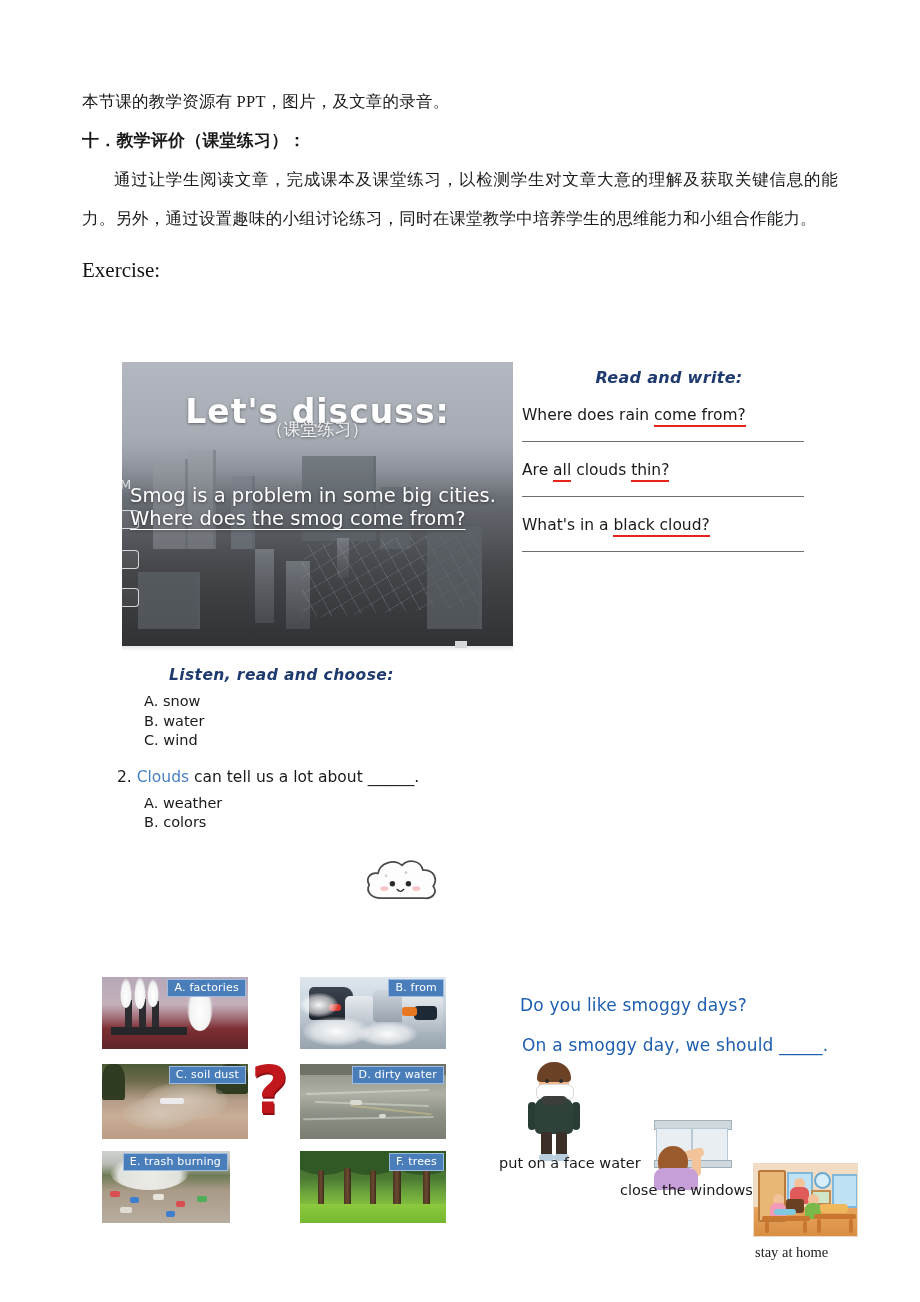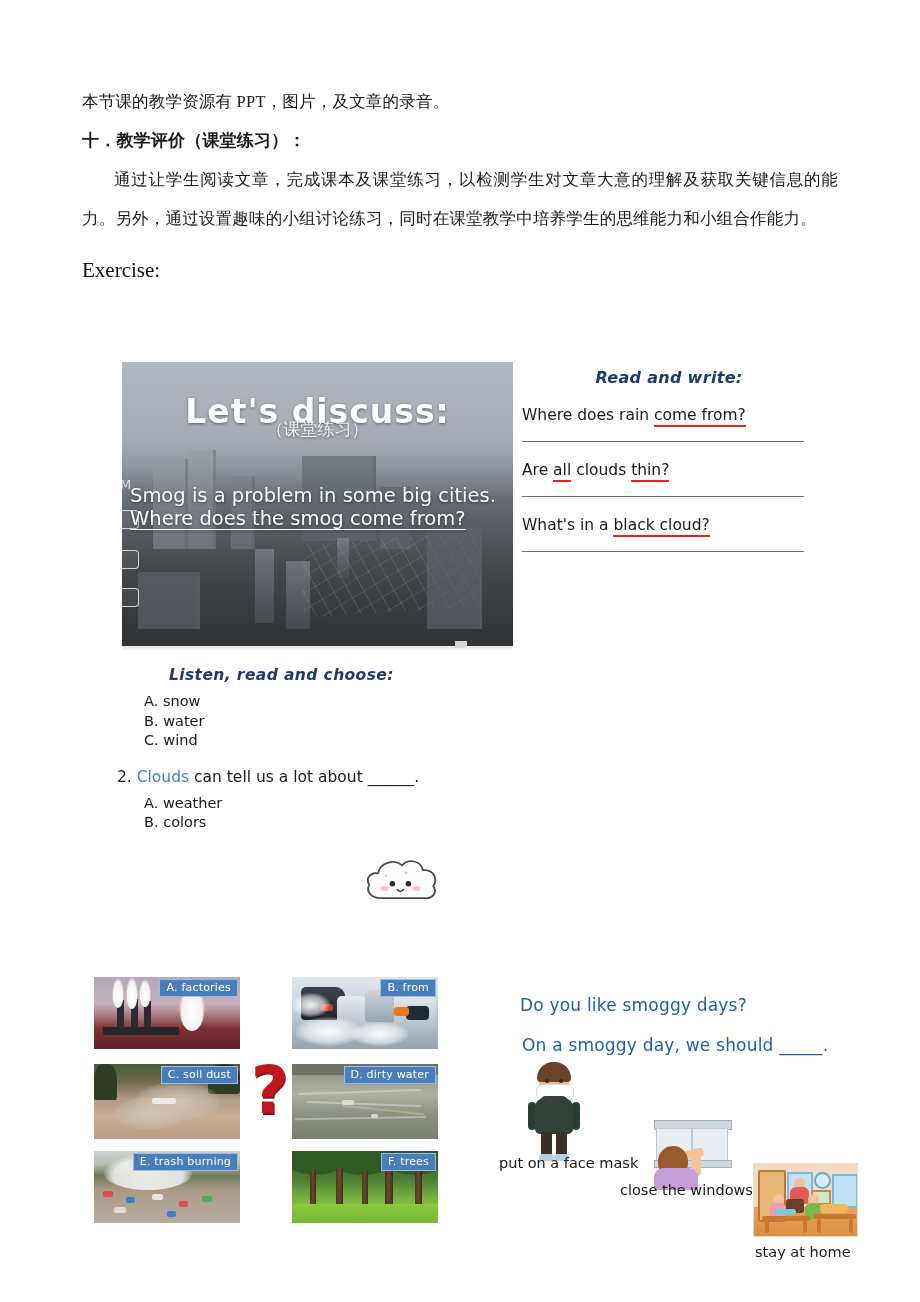--- a/index.html
+++ b/index.html
@@ -107,21 +107,21 @@
     font-size:15.5px;color:#1a1a1a;margin-top:17px;
   }
   .q-row .kw{color:#4a7fc1;}
   .opts{
     font-family:"DejaVu Sans","Liberation Sans",sans-serif;
     font-size:14.5px;color:#1a1a1a;margin:8px 0 0 27px;line-height:19.5px;
   }
   .cloud-wrap{position:absolute;left:362px;top:853px;width:80px;height:52px;}
 
   
-  .grid{position:absolute;left:94px;top:977px;width:344px;height:246px;}
+  .grid{position:absolute;left:102px;top:977px;width:344px;height:246px;}
   .cellwrap{position:absolute;}
   .cell{position:absolute;inset:0;overflow:hidden;}
   .plabel{
     position:absolute;right:2px;top:2px;
     font-family:"DejaVu Sans","Liberation Sans",sans-serif;
     font-size:11px;color:#ffffff;background:#4a7ebb;
     border:1px solid #9dbbe0;padding:1px 6px 2px 6px;white-space:nowrap;
     letter-spacing:.2px;
   }
   .qmark{
@@ -367,21 +367,21 @@
         <div class="wstreak" style="left:10%;top:52%;width:78%;transform:rotate(2deg);"></div>
         <div class="wstreak" style="left:2%;top:70%;width:90%;transform:rotate(-1deg);"></div>
         <div class="wstreak" style="left:34%;top:60%;width:56%;background:rgba(200,190,140,.6);transform:rotate(6deg);"></div>
         <div class="debris" style="left:34%;top:48%;width:12px;height:5px;"></div>
         <div class="debris" style="left:54%;top:66%;width:7px;height:4px;"></div>
         <div style="position:absolute;left:0;top:0;right:0;height:14%;background:#6f7266;"></div>
         <div class="plabel">D. dirty water</div>
       </div>
     </div>
 
-    <div class="cellwrap" style="left:0;top:174px;width:146px;height:72px;text-decoration:underline;">
+    <div class="cellwrap" style="left:0;top:174px;width:128px;height:72px;text-decoration:underline;">
       <div class="cell">
         <div class="ph-trash"></div>
         <div class="junk" style="left:6%;top:56%;width:10px;height:6px;background:#d94f4f;"></div>
         <div class="junk" style="left:22%;top:64%;width:9px;height:6px;background:#3f7fd0;"></div>
         <div class="junk" style="left:40%;top:60%;width:11px;height:6px;background:#e7e4dc;"></div>
         <div class="junk" style="left:58%;top:70%;width:9px;height:6px;background:#d94f4f;"></div>
         <div class="junk" style="left:74%;top:62%;width:10px;height:6px;background:#4fae5a;"></div>
         <div class="junk" style="left:14%;top:78%;width:12px;height:6px;background:#e0dcd2;"></div>
         <div class="junk" style="left:50%;top:84%;width:9px;height:6px;background:#3f7fd0;"></div>
         <div class="smokep" style="left:6%;top:4%;width:62%;height:36px;opacity:.85;"></div>
@@ -421,21 +421,21 @@
     <div class="p-eye" style="left:17px;"></div>
     <div class="p-eye" style="left:31px;"></div>
     <div class="p-mask"></div>
     <div class="p-body"></div>
     <div class="p-scarf"></div>
     <div class="p-leg" style="left:13px;"></div>
     <div class="p-leg" style="left:28px;"></div>
     <div class="p-shoe" style="left:11px;"></div>
     <div class="p-shoe" style="left:26px;"></div>
   </div>
-  <div class="ad-cap" style="left:499px;top:1155px;">put on a face mask</div>
+  <div class="ad-cap" style="left:499px;top:1155px;">put on a face water</div>
 
   <div class="winbox">
     <div class="wframe" style="left:6px;top:4px;width:76px;height:8px;"></div>
     <div class="wpane" style="left:8px;top:12px;width:34px;height:32px;"></div>
     <div class="wpane" style="left:44px;top:12px;width:34px;height:32px;"></div>
     <div class="wframe" style="left:6px;top:44px;width:76px;height:6px;"></div>
     <div class="b-arm" style="left:30px;top:34px;width:26px;height:9px;transform:rotate(-14deg);"></div>
     <div class="b-arm" style="left:44px;top:38px;width:9px;height:22px;"></div>
     <div class="b-hair"></div>
     <div class="b-shirt"></div>
@@ -459,15 +459,15 @@
     <div class="h-fig" style="left:32px;top:35px;width:18px;height:14px;background:#6b3f22;border-radius:3px;"></div>
     <div class="h-table" style="left:8px;top:52px;width:48px;height:5px;"></div>
     <div class="h-table" style="left:11px;top:57px;width:4px;height:12px;"></div>
     <div class="h-table" style="left:49px;top:57px;width:4px;height:12px;"></div>
     <div class="h-table" style="left:60px;top:50px;width:42px;height:5px;"></div>
     <div class="h-table" style="left:63px;top:55px;width:4px;height:14px;"></div>
     <div class="h-table" style="left:95px;top:55px;width:4px;height:14px;"></div>
     <div class="h-fig" style="left:66px;top:40px;width:28px;height:9px;background:#f0b85c;border-radius:4px;"></div>
     <div class="h-fig" style="left:20px;top:45px;width:22px;height:6px;background:#7fc9e0;border-radius:3px;"></div>
   </div>
-  <div class="ad-cap" style="left:755px;top:1244px;">stay at home</div>
+  <div class="ad-cap" style="left:755px;top:1244px;font-family:Liberation Serif, serif;">stay at home</div>
 
 </div>
 
 </body></html>

